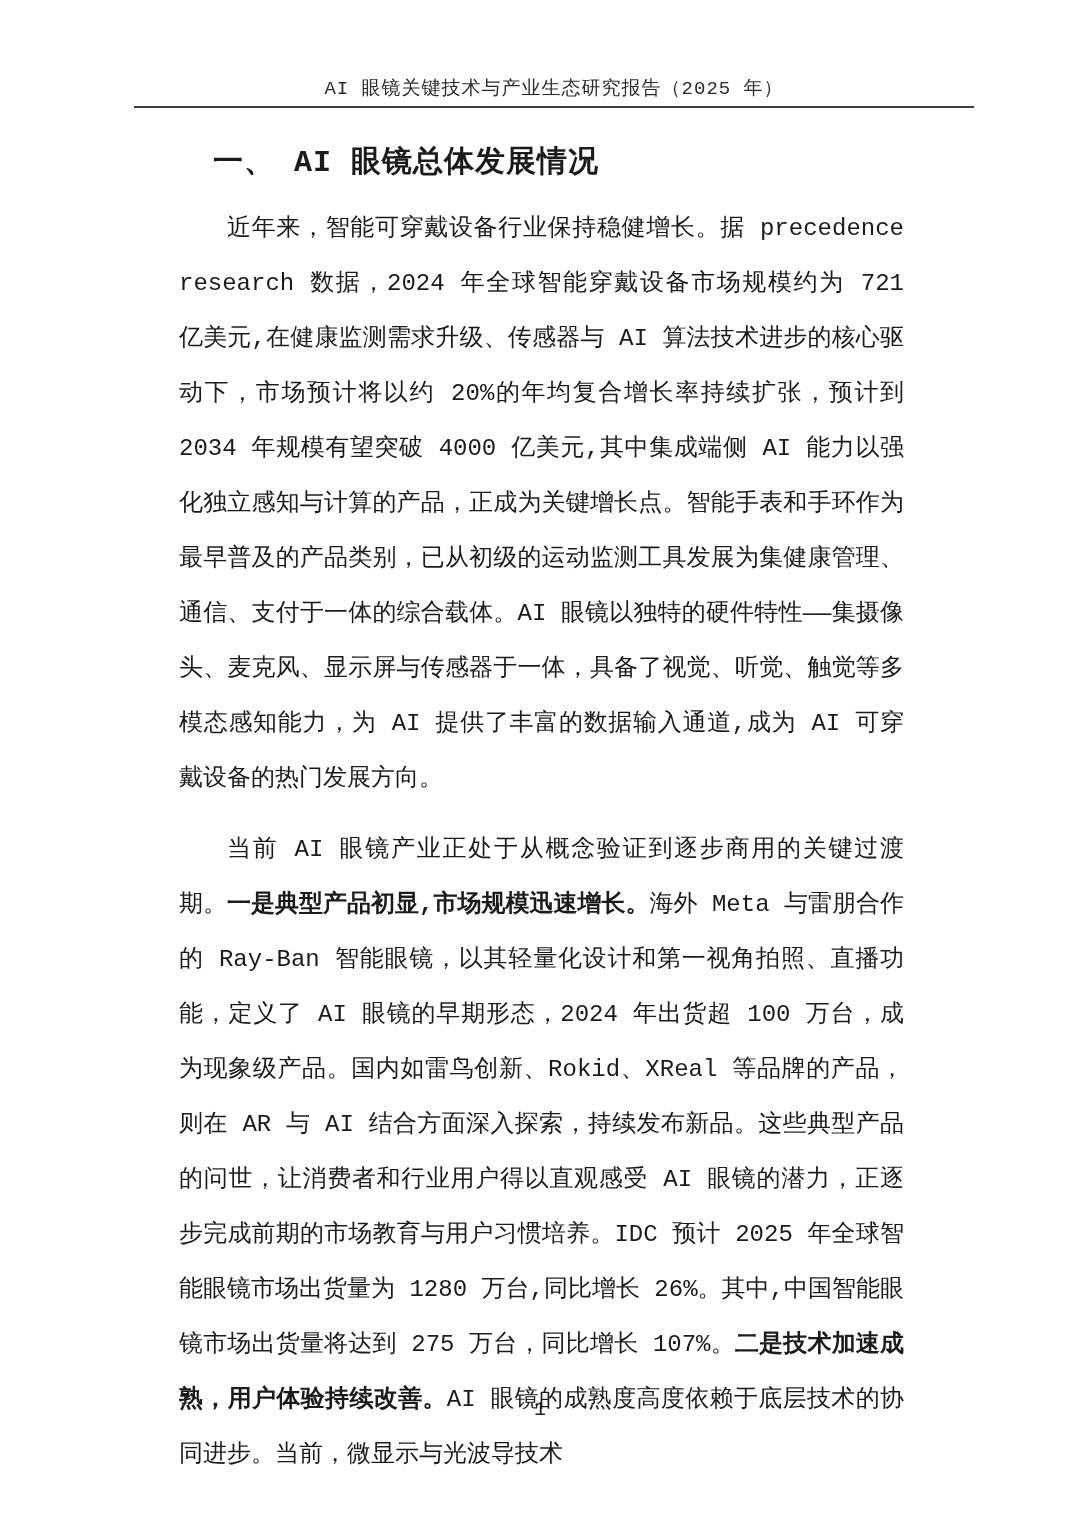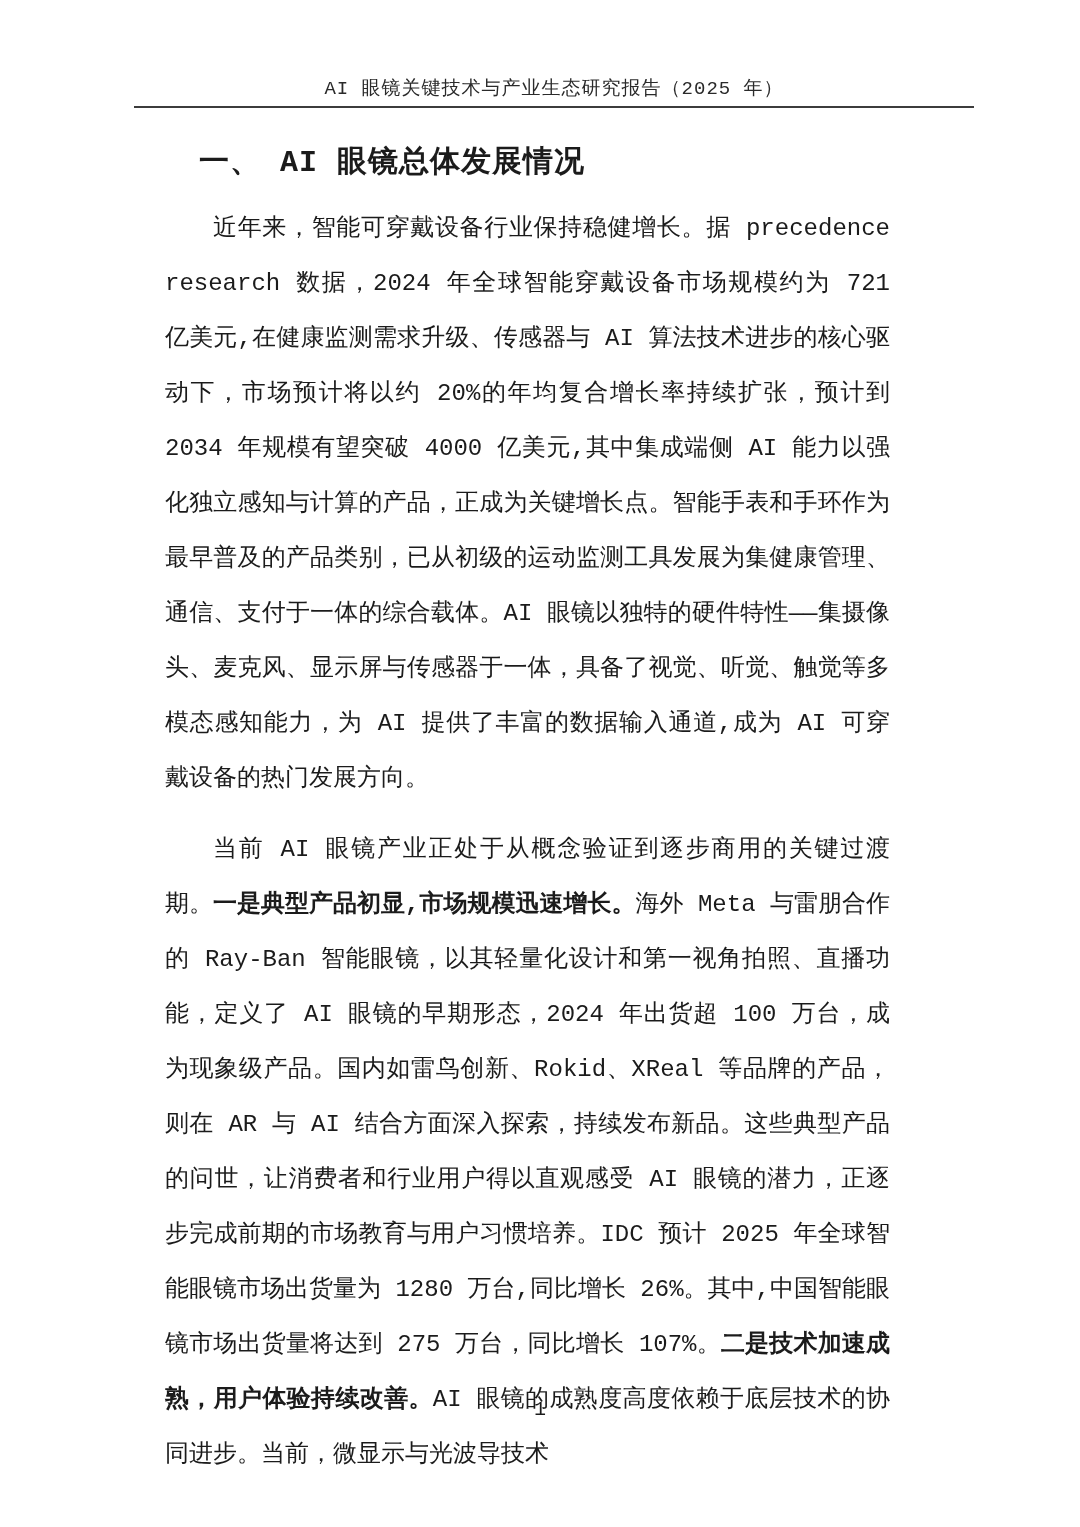--- a/index.html
+++ b/index.html
@@ -31,21 +31,21 @@
     position: absolute;
     top: 106px;
     left: 134px;
     width: 840px;
     height: 0;
     border-top: 2px solid #3c3c3c;
   }
   .content {
     position: absolute;
     top: 141px;
-    left: 149px;
+    left: 163px;
     width: 757px;
   }
   .section-heading {
     margin: 0 0 15px 0;
     padding-left: 50px;
     font-size: 30px;
     font-weight: bold;
     line-height: 44px;
     letter-spacing: 1px;
   }

